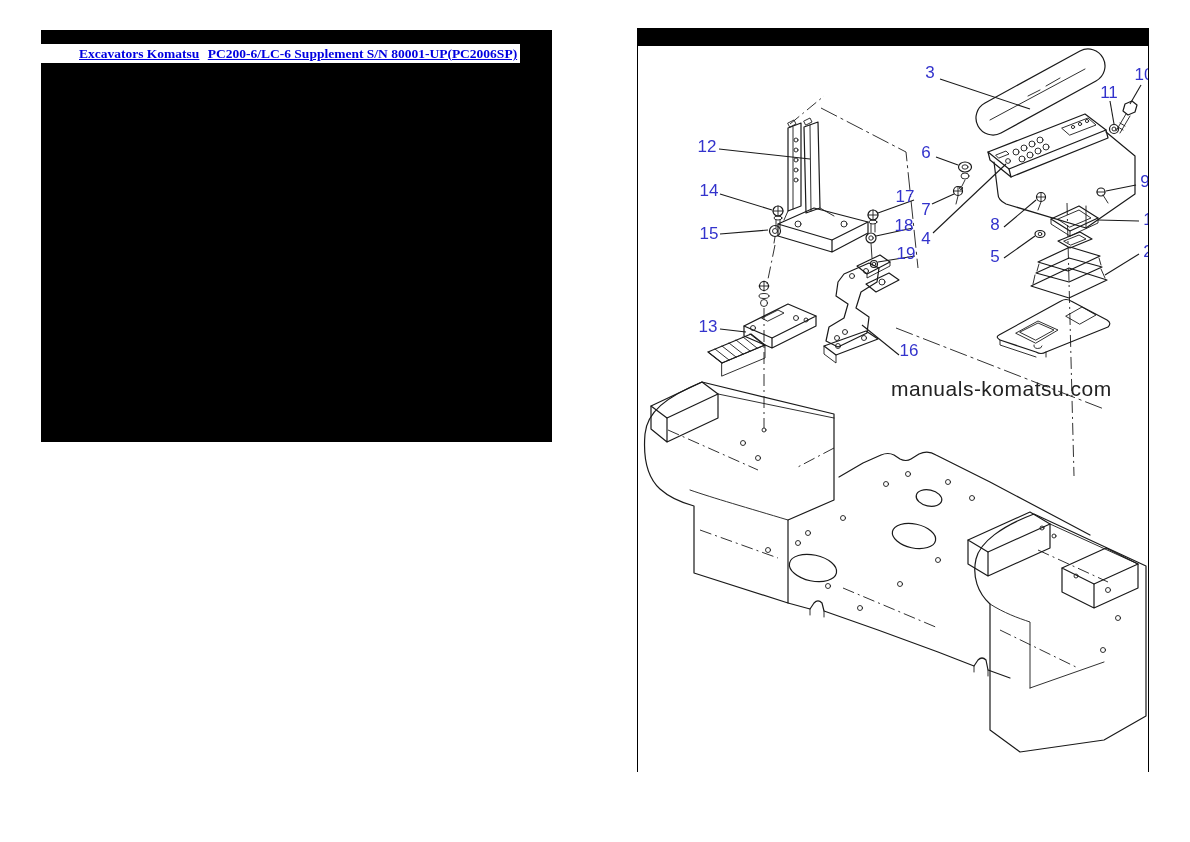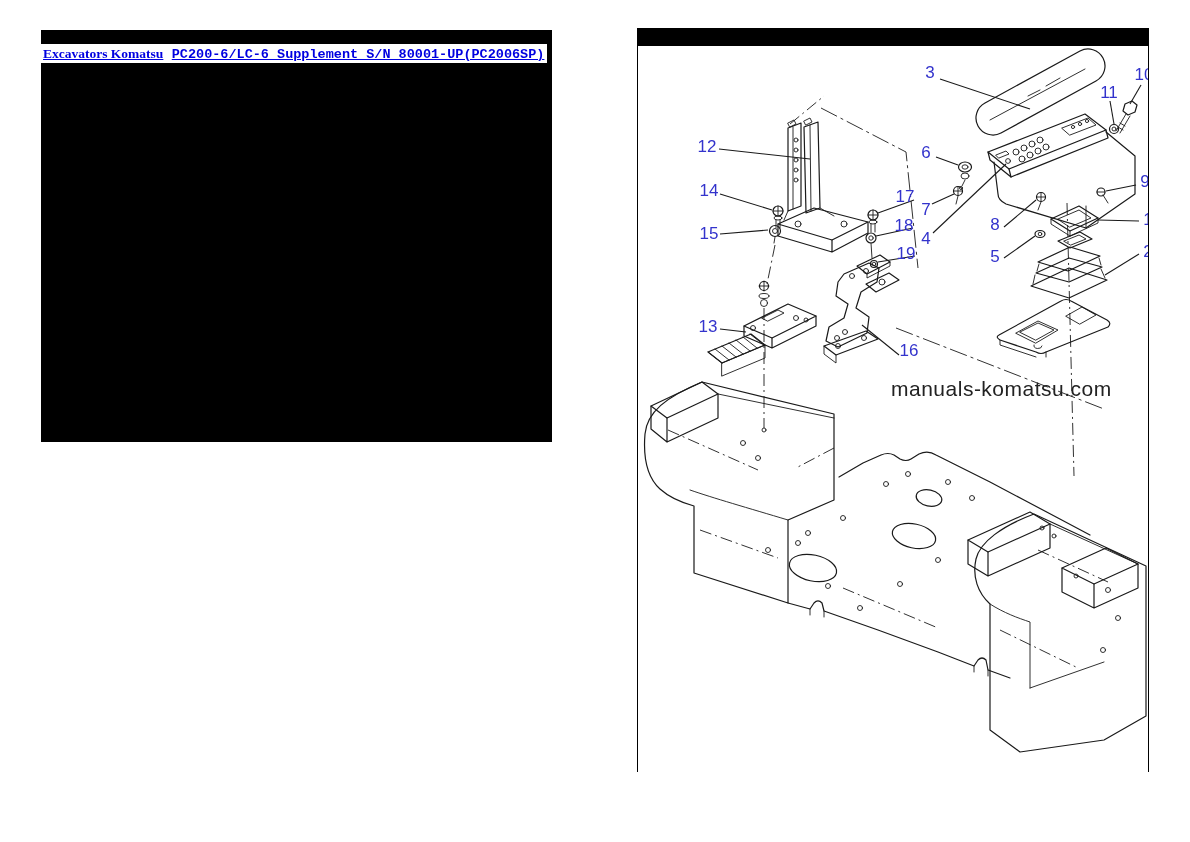--- a/index.html
+++ b/index.html
@@ -10,22 +10,22 @@
   
   .black-box{
     position:absolute;left:41px;top:30px;width:511px;height:412px;background:#000;
   }
   
   .header-strip{
     position:absolute;left:41px;top:44px;height:19px;line-height:19px;
     background:#ffffff;padding:0 3px 0 2px;white-space:nowrap;
     font-family:"Liberation Serif",serif;font-weight:bold;font-size:13.5px;
   }
-  .header-strip a{color:#0000e0;text-decoration:underline;cursor:pointer;}
-  .header-strip a + a{margin-left:5px;font-family:Liberation Mono, monospace;}
+  .header-strip a{color:#0000e0;text-decoration:underline;cursor:pointer;margin-left:36px;}
+  .header-strip a + a{margin-left:5px;}
   
   .diagram-panel{
     position:absolute;left:637px;top:28px;width:510px;height:744px;
     border-left:1px solid #000;border-right:1px solid #000;background:#fff;
   }
   svg .callout{
     font-family:"Liberation Sans",sans-serif;font-size:17px;fill:#3333cc;
     text-anchor:middle;
   }
   svg .watermark{

